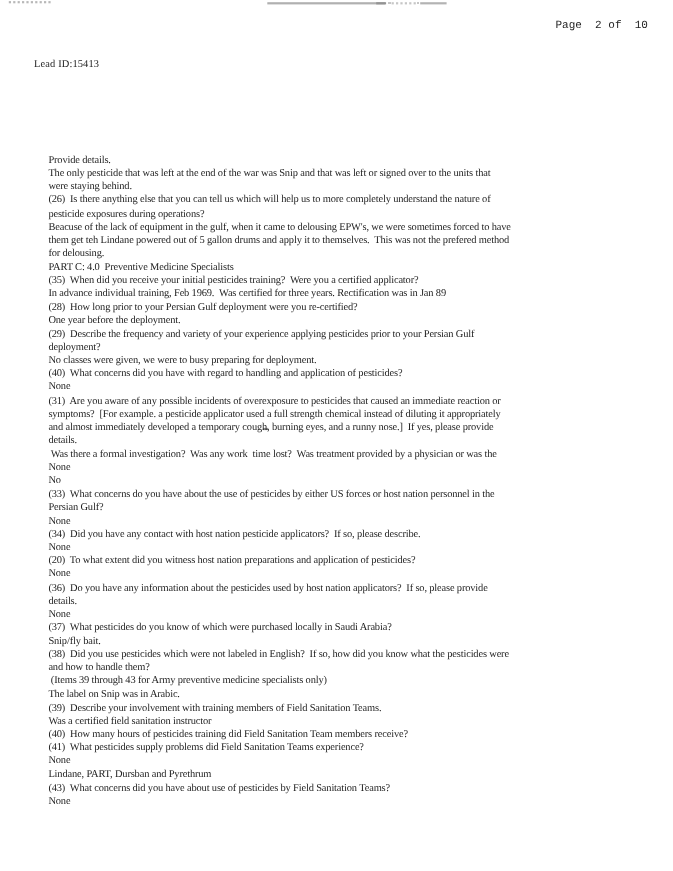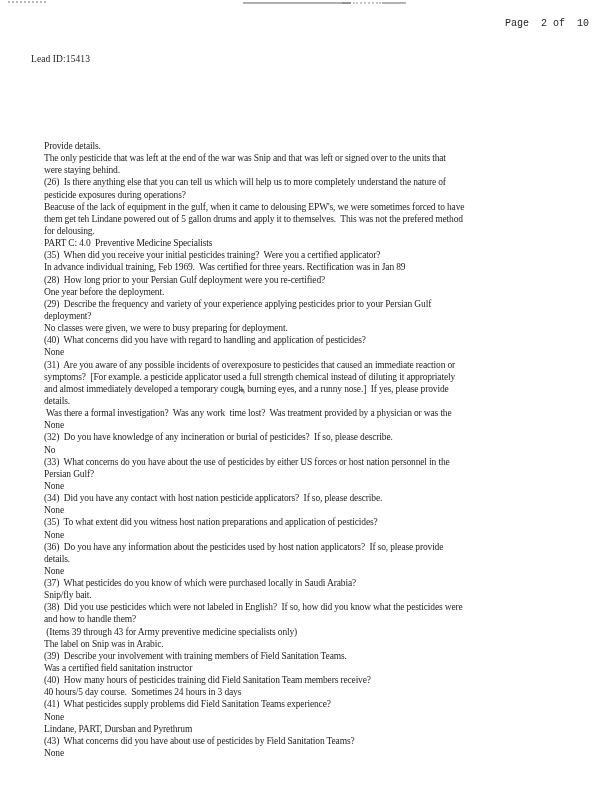--- a/index.html
+++ b/index.html
@@ -115,42 +115,40 @@
       <div class="line">deployment?</div>
       <div class="line">No classes were given, we were to busy preparing for deployment.</div>
       <div class="line">(40)  What concerns did you have with regard to handling and application of pesticides?</div>
       <div class="line">None</div>
       <div class="line">(31)  Are you aware of any possible incidents of overexposure to pesticides that caused an immediate reaction or</div>
       <div class="line">symptoms?  [For example. a pesticide applicator used a full strength chemical instead of diluting it appropriately</div>
       <div class="line">and almost immediately developed a temporary cough, burning eyes, and a runny nose.]  If yes, please provide</div>
       <div class="line">details.</div>
       <div class="line"> Was there a formal investigation?  Was any work  time lost?  Was treatment provided by a physician or was the</div>
       <div class="line">None</div>
-      <div class="line">(32)  Do you have knowledge of any incineration or burial of pesticides?  If so, please describe.</div>
       <div class="line">No</div>
       <div class="line">(33)  What concerns do you have about the use of pesticides by either US forces or host nation personnel in the</div>
       <div class="line">Persian Gulf?</div>
       <div class="line">None</div>
       <div class="line">(34)  Did you have any contact with host nation pesticide applicators?  If so, please describe.</div>
       <div class="line">None</div>
-      <div class="line">(35)  To what extent did you witness host nation preparations and application of pesticides?</div>
+      <div class="line">(20)  To what extent did you witness host nation preparations and application of pesticides?</div>
       <div class="line">None</div>
       <div class="line">(36)  Do you have any information about the pesticides used by host nation applicators?  If so, please provide</div>
       <div class="line">details.</div>
       <div class="line">None</div>
       <div class="line">(37)  What pesticides do you know of which were purchased locally in Saudi Arabia?</div>
       <div class="line">Snip/fly bait.</div>
       <div class="line">(38)  Did you use pesticides which were not labeled in English?  If so, how did you know what the pesticides were</div>
       <div class="line">and how to handle them?</div>
       <div class="line"> (Items 39 through 43 for Army preventive medicine specialists only)</div>
       <div class="line">The label on Snip was in Arabic.</div>
       <div class="line">(39)  Describe your involvement with training members of Field Sanitation Teams.</div>
       <div class="line">Was a certified field sanitation instructor</div>
       <div class="line">(40)  How many hours of pesticides training did Field Sanitation Team members receive?</div>
-      <div class="line">40 hours/5 day course.  Sometimes 24 hours in 3 days</div>
       <div class="line">(41)  What pesticides supply problems did Field Sanitation Teams experience?</div>
       <div class="line">None</div>
       <div class="line">Lindane, PART, Dursban and Pyrethrum</div>
       <div class="line">(43)  What concerns did you have about use of pesticides by Field Sanitation Teams?</div>
       <div class="line">None</div>
     </div>
 
 </div>
 
 </body></html>

